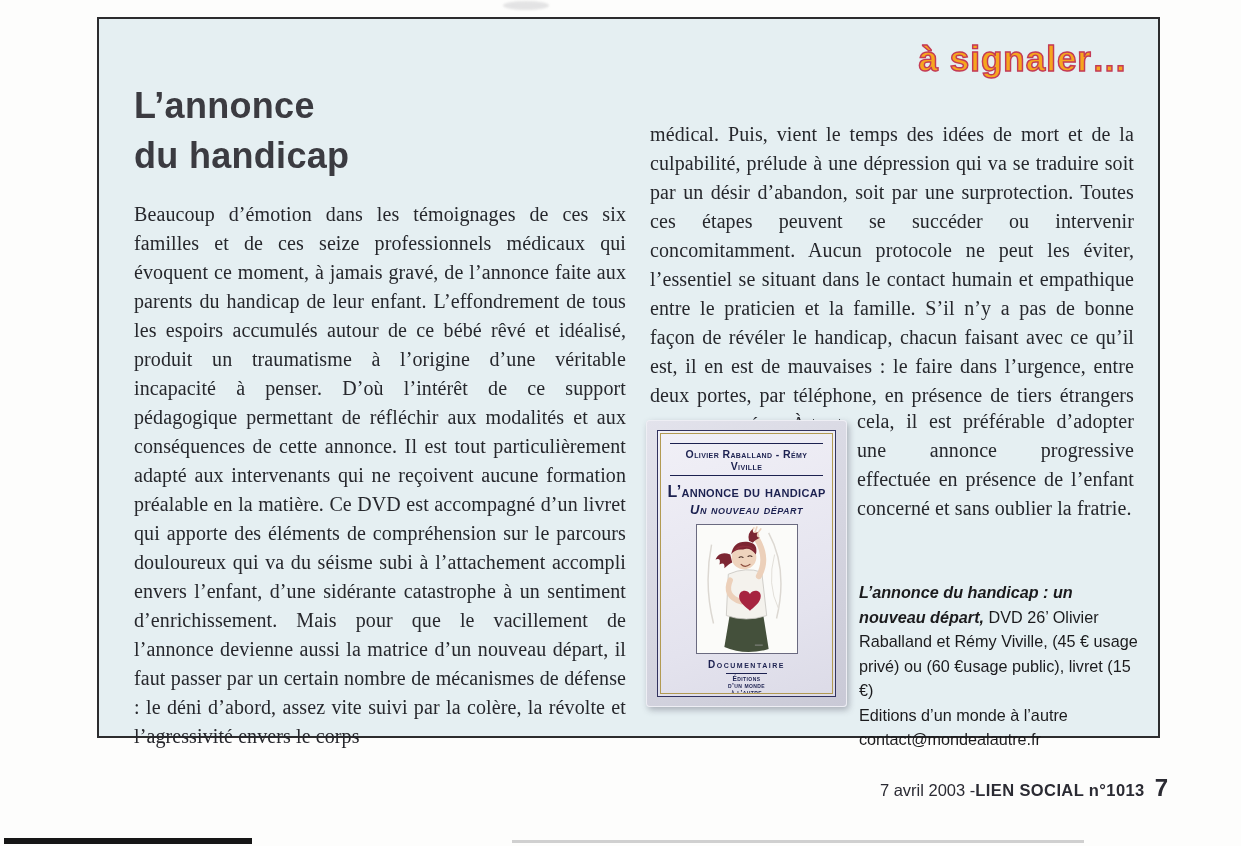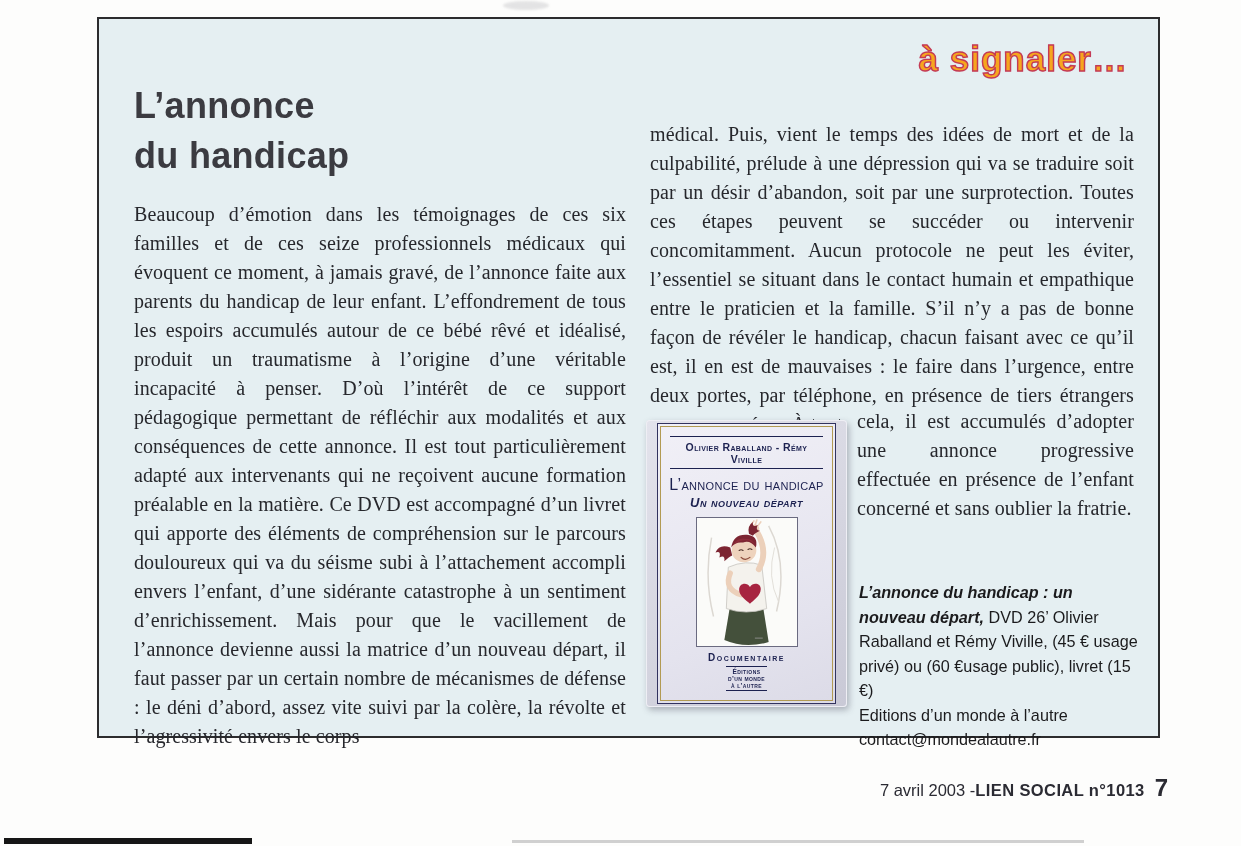--- a/index.html
+++ b/index.html
@@ -33,40 +33,40 @@
     text-align:justify; letter-spacing:0.1px;
   }
   .col-left  { position:absolute; left:35px;  top:181px; width:492px; }
   .col-right-p1 { position:absolute; left:551px; top:101px; width:484px; }
   .col-right-p2 { position:absolute; left:758px; top:388px; width:277px; }
   .dvd-cover {
     position:absolute; left:547px; top:401px; width:201px; height:287px;
     background:linear-gradient(145deg,#e3e3ec 0%, #d5d5e0 55%, #c9c9d6 100%);
     border-radius:4px;
     box-shadow:2px 3px 6px rgba(60,60,80,0.35), inset 0 0 0 1px #eeeef4;
-    padding:3px 11px;
+    padding:10px 11px;
   }
   .cover-frame {
     width:100%; height:100%;
     background:linear-gradient(160deg,#f1f0f7 0%, #e4e3ee 70%, #dcdbe7 100%);
     border:1px solid #32325e; padding:2px;
   }
   .cover-frame-inner {
     width:100%; height:100%;
     border:1px solid #b29a52;
     text-align:center; color:#1c2150; overflow:hidden;
   }
   .cover-authors {
     margin:9px 9px 0 9px; padding:4px 0 3px 0;
     border-top:1px solid #1c2150; border-bottom:1px solid #1c2150;
     font-variant:small-caps; font-weight:bold;
     font-size:10.5px; letter-spacing:0.4px;
   }
   .cover-title {
-    margin-top:7px; font-variant:small-caps; font-weight:normal;
+    margin-top:7px; font-variant:small-caps; font-weight:bold;
     font-size:16px; letter-spacing:0.3px;
   }
   .cover-subtitle {
     margin-top:1px; font-variant:small-caps; font-weight:bold; font-style:italic;
     font-size:13px; letter-spacing:0.5px;
   }
   .illustration {
     width:102px; height:130px; margin:7px auto 0 auto;
     background:#fbfbf9; border:1px solid #6a6a80;
   }
@@ -165,21 +165,21 @@
           <div class="cover-genre">Documentaire</div>
           <div class="publisher-mark">
             <div>Éditions</div>
             <div>d’un monde</div>
             <div>à l’autre</div>
           </div>
         </div>
       </div>
     </div>
 
-    <div class="body-text col-right-p2">cela, il est accumulés d’adopter une annonce progressive effectuée en présence de l’enfant concerné et sans oublier la fratrie.</div>
+    <div class="body-text col-right-p2">cela, il est préférable d’adopter une annonce progressive effectuée en présence de l’enfant concerné et sans oublier la fratrie.</div>
 
     <div class="caption">
       <span class="cap-lead">L’annonce du handicap : un nouveau départ,</span><span> DVD 26’ Olivier Raballand et Rémy Viville, (45 € usage privé) ou (60 €usage public), livret (15 €)</span><br>
       <span>Editions d’un monde à l’autre</span><br>
       <span>contact@mondealautre.fr</span>
     </div>
 
   </div>
 
   <div class="footer">

